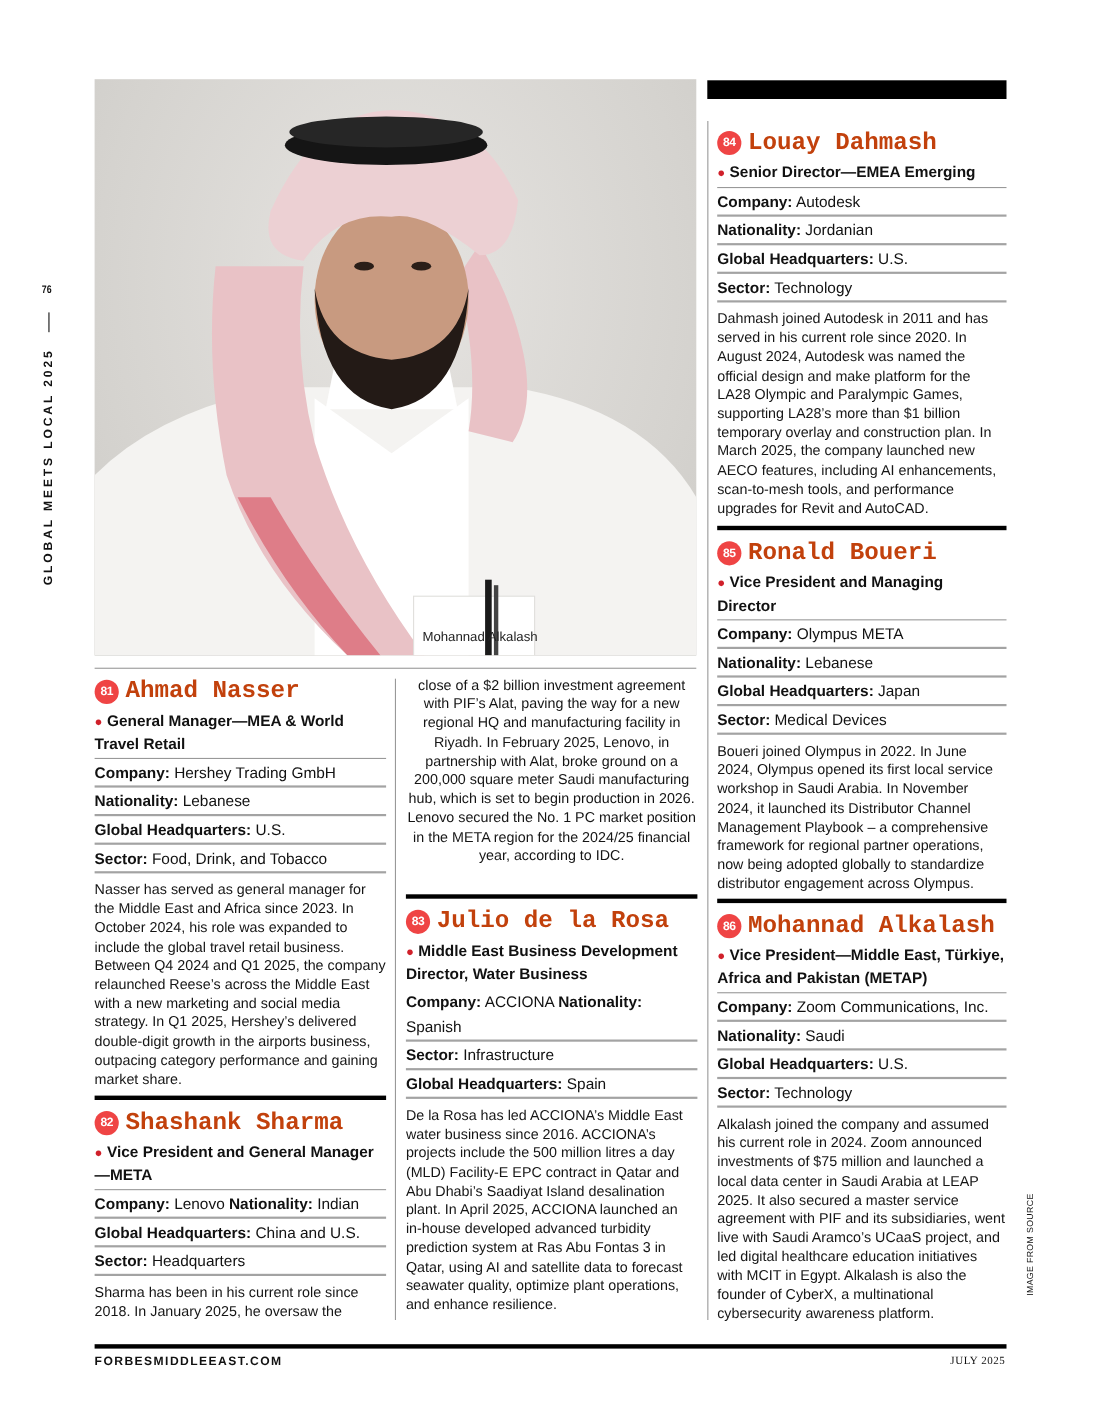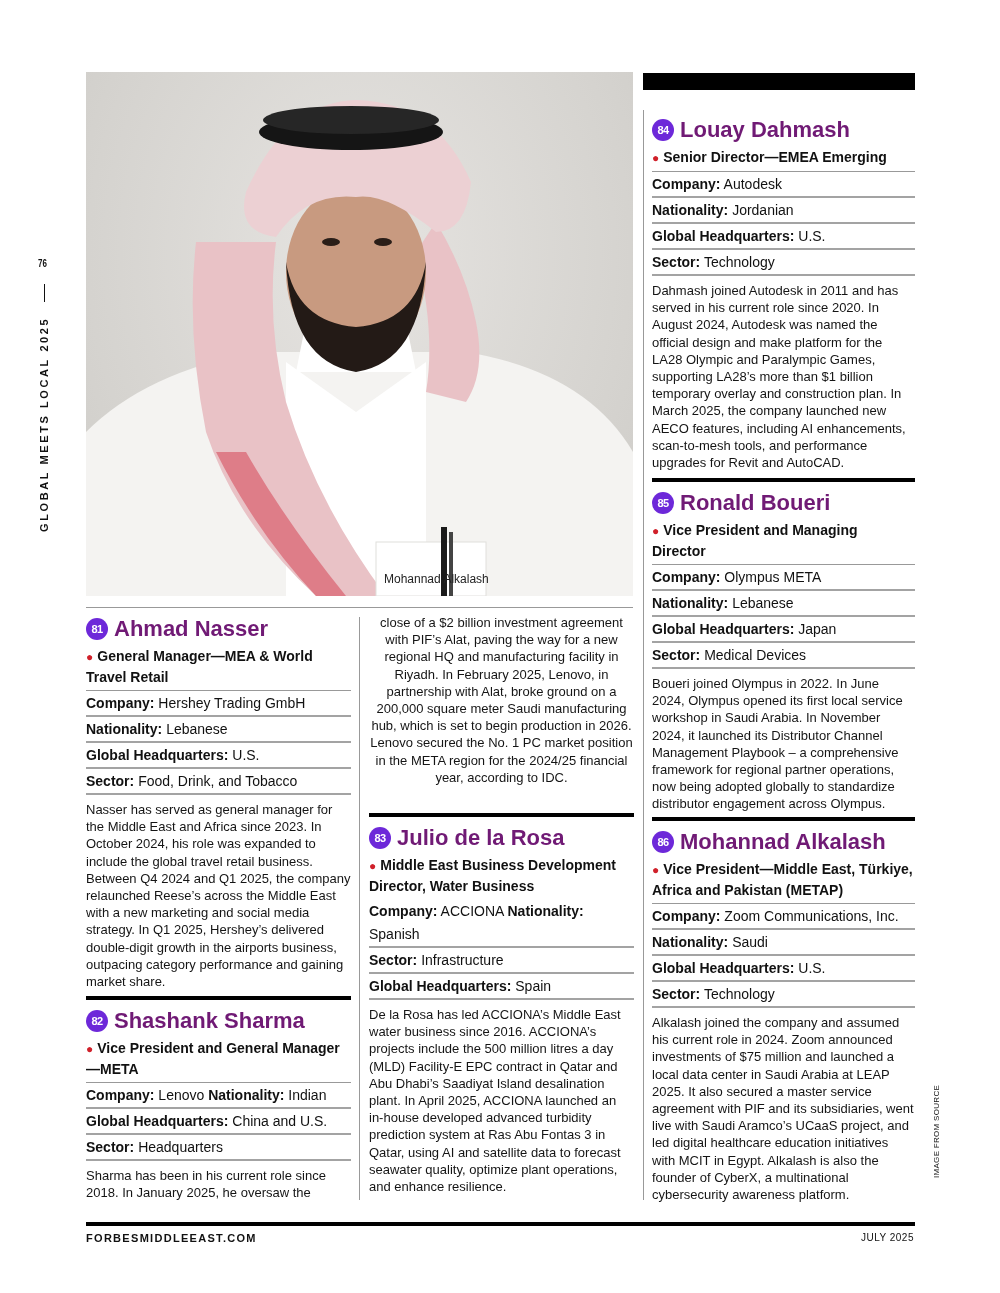--- a/index.html
+++ b/index.html
@@ -29,25 +29,25 @@
   }
 
   .top-bar { position: absolute; left: 643px; top: 73px; width: 272px; height: 17px; background: #000; }
 
   .col-rule { position: absolute; width: 1px; background: #999; }
 
   .entry { position: absolute; }
   .thick { height: 4px; background: #000; margin-bottom: 8px; }
   .name-row { display: flex; align-items: center; gap: 6px; margin-bottom: 4px; }
   .num {
-    width: 22px; height: 22px; border-radius: 50%; background: #6d28d9; color: #fff;
+    width: 22px; height: 22px; border-radius: 50%; background: #ef4444; color: #fff;
     font-size: 11px; font-weight: bold; display: flex; align-items: center; justify-content: center;
     font-family: "Liberation Sans", sans-serif; letter-spacing: -0.5px;
   }
-  .name { font-family: Liberation Sans, sans-serif; font-size: 22px; font-weight: bold; color: #701a75; }
+  .name { font-family: Liberation Mono, monospace; font-size: 22px; font-weight: bold; color: #c2410c; }
   .title {
     font-family: "Liberation Sans", sans-serif; font-size: 14px; font-weight: bold; line-height: 20px;
     padding-bottom: 3px; border-bottom: 1px solid #999;
   }
   .bullet { color: #d0202a; font-size: 12px; margin-right: 4px; }
   .field {
     font-family: "Liberation Sans", sans-serif; font-size: 14px; line-height: 23px;
     border-bottom: 2px solid #a3a3a3; padding-top: 1px;
   }
   .field b { font-weight: bold; }
@@ -55,21 +55,21 @@
     font-family: "Liberation Sans", sans-serif; font-size: 13px; line-height: 17.2px;
     padding-top: 6px; color: #151515;
   }
 
   .footer-rule { position: absolute; left: 86px; top: 1222px; width: 829px; height: 4px; background: #000; }
   .footer-left {
     position: absolute; left: 86px; top: 1232px; font-family: "Liberation Sans", sans-serif;
     font-size: 11px; font-weight: bold; letter-spacing: 1.3px;
   }
   .footer-right {
-    position: absolute; right: 86px; top: 1232px; font-family: Liberation Sans, sans-serif;
+    position: absolute; right: 86px; top: 1232px; font-family: Liberation Serif, serif;
     font-size: 10px; letter-spacing: 0.5px;
   }
   .credit {
     position: absolute; left: 932px; top: 1178px; transform: rotate(-90deg); transform-origin: left top;
     font-family: "Liberation Sans", sans-serif; font-size: 8px; white-space: nowrap; letter-spacing: 0.3px;
   }
 </style>
 </head>
 <body>
 

